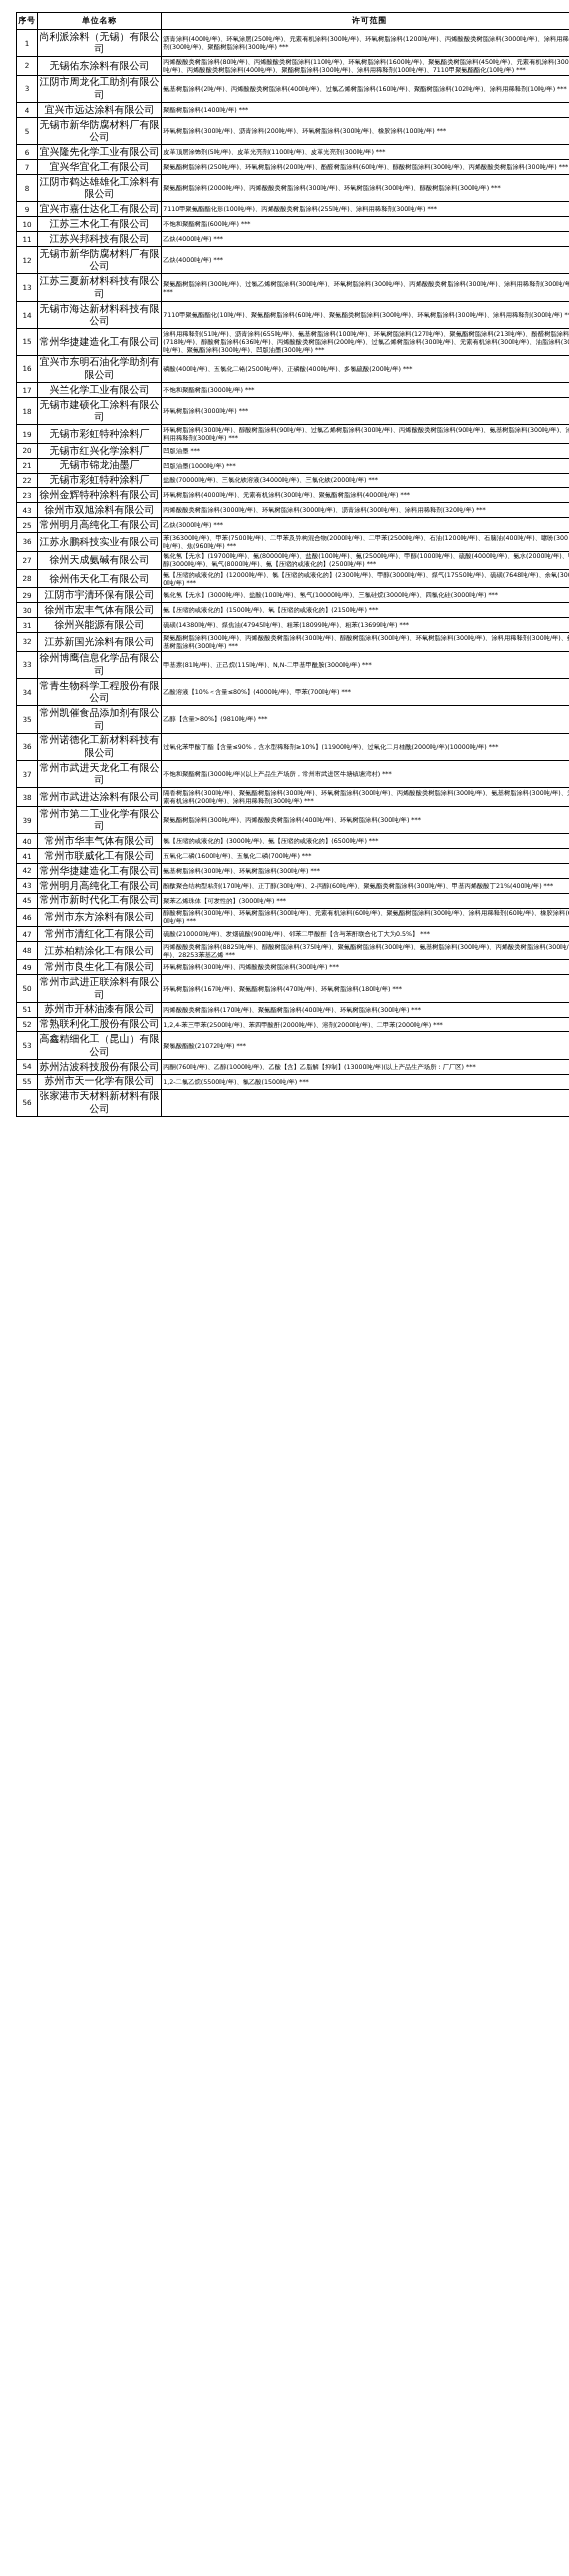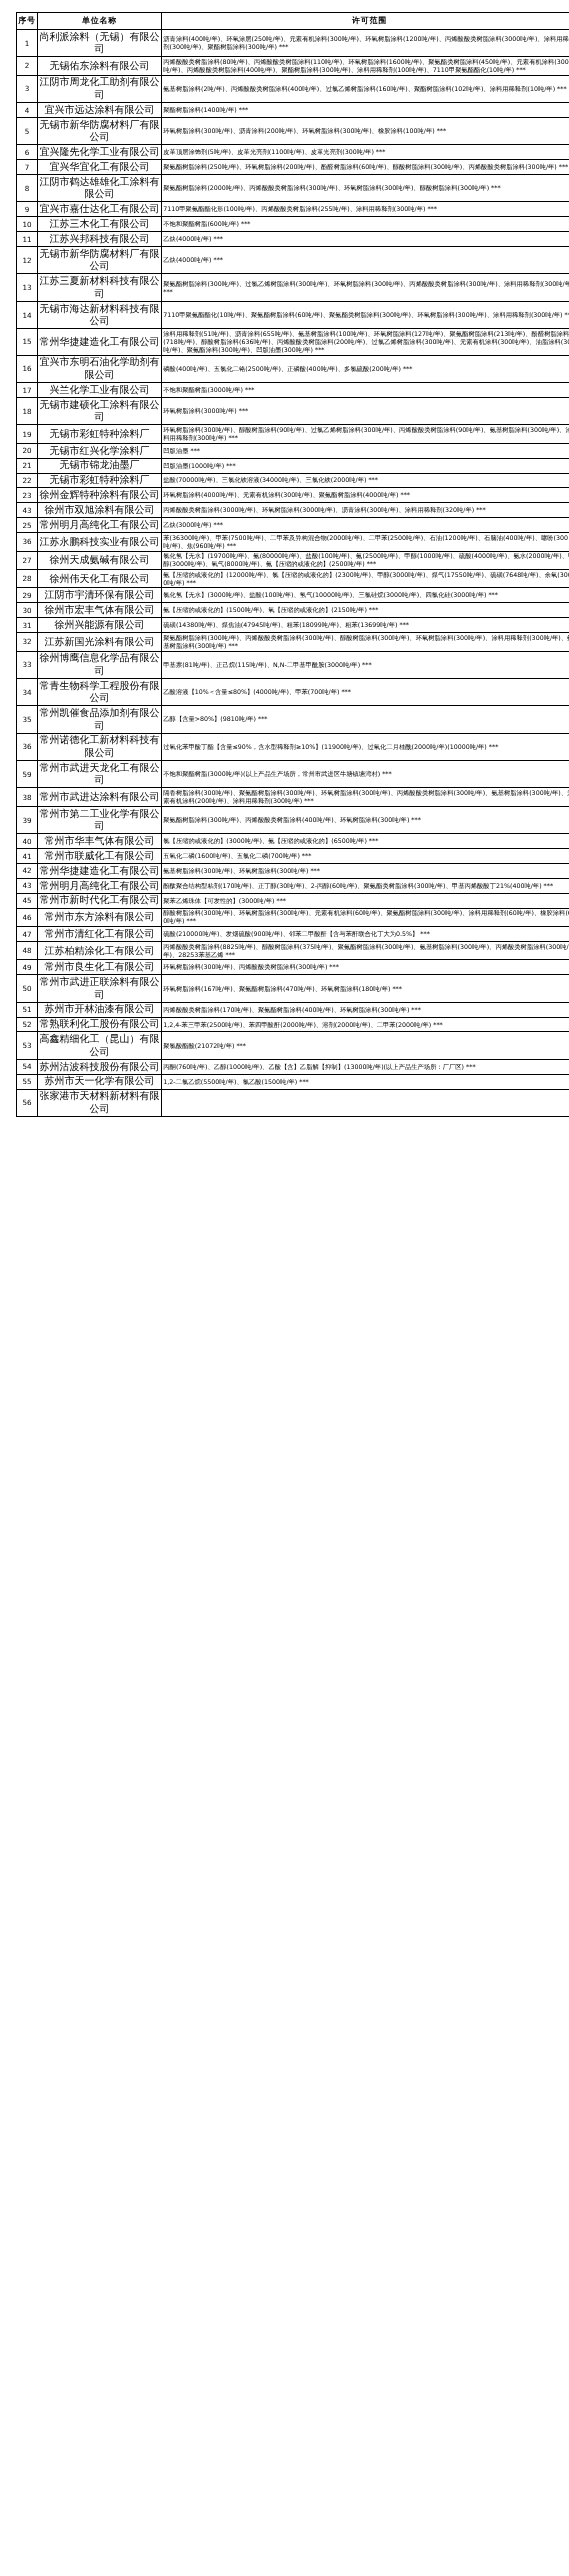--- a/index.html
+++ b/index.html
@@ -207,21 +207,21 @@
           <td class="idx">35</td>
           <td class="name">常州凯催食品添加剂有限公司</td>
           <td class="scope">乙醇【含量&gt;80%】(9810吨/年) ***</td>
         </tr>
         <tr>
           <td class="idx">36</td>
           <td class="name">常州诺德化工新材料科技有限公司</td>
           <td class="scope">过氧化苯甲酸丁酯【含量≤90%，含水型稀释剂≥10%】(11900吨/年)、过氧化二月桂酰(2000吨/年)(10000吨/年) ***</td>
         </tr>
         <tr>
-          <td class="idx">59</td>
+          <td class="idx">37</td>
           <td class="name">常州市武进天龙化工有限公司</td>
           <td class="scope">不饱和聚酯树脂(3000吨/年)(以上产品生产场所，常州市武进区牛塘镇塘湾村) ***</td>
         </tr>
         <tr>
           <td class="idx">38</td>
           <td class="name">常州市武进达涂料有限公司</td>
           <td class="scope">隔香树脂涂料(300吨/年)、聚氨酯树脂涂料(300吨/年)、环氧树脂涂料(300吨/年)、丙烯酸酸类树脂涂料(300吨/年)、氨基树脂涂料(300吨/年)、元素有机涂料(200吨/年)、涂料用稀释剂(300吨/年) ***</td>
         </tr>
         <tr>
           <td class="idx">39</td>

